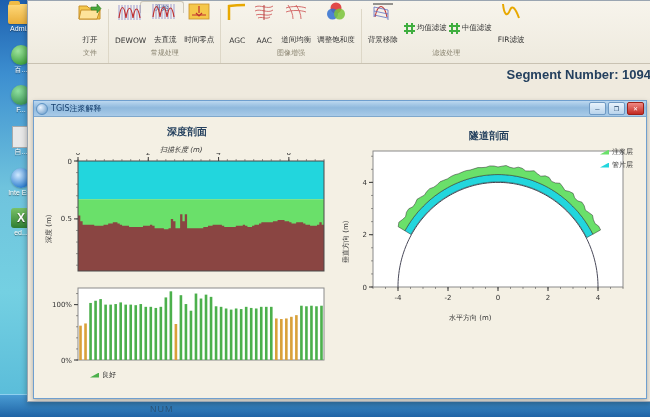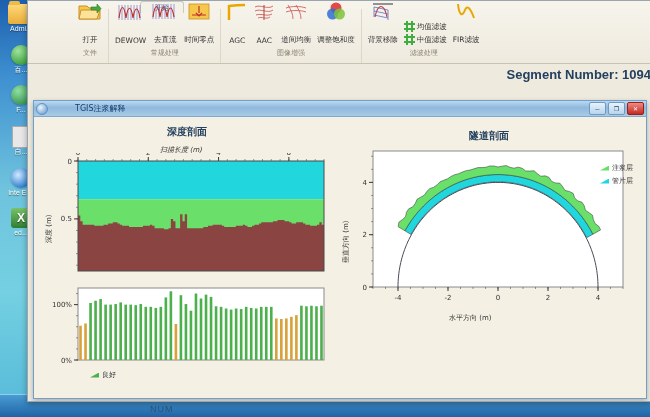--- a/index.html
+++ b/index.html
@@ -41,38 +41,38 @@
   .rgroup{position:relative;display:flex;flex-direction:column;justify-content:flex-start;
         padding:0 6px;border-right:1px solid #ddd7c7;}
   .rgroup:last-child{border-right:none;}
   .ritems{display:flex;align-items:flex-end;gap:6px;height:36px;}
   .ritem{display:flex;flex-direction:column;align-items:center;justify-content:flex-end;
         cursor:default;min-width:17px;}
   .ritem .ico{height:22px;display:flex;align-items:flex-end;justify-content:center;}
   .ritem .lbl{font-size:7.5px;color:#333;margin-top:13px;white-space:nowrap;
         font-family:"DejaVu Sans","Liberation Sans",sans-serif;}
   .gname{text-align:center;font-size:7px;color:#8a8470;margin-top:3px;}
-  .ritem-stack{display:flex;flex-direction:column;gap:2px;justify-content:flex-end;height:34px;}
+  .ritem-stack{display:flex;flex-direction:row;gap:2px;justify-content:flex-end;height:34px;}
   .ritem-stack .row{display:flex;align-items:center;gap:2px;}
   .ritem-stack .row .lbl{font-size:7.5px;color:#333;}
 
   svg{display:block;}
 
   .segment-title{position:absolute;left:0;right:0;top:66px;text-align:right;font-size:13px;
         font-weight:bold;color:#24405e;}
 
   
   #tgis-window{position:absolute;left:5px;top:99px;width:612px;height:297px;
         background:#f2eee2;border:1px solid #6f9fcf;box-shadow:0 2px 5px #0004;}
   .tgis-titlebar{height:15px;background:linear-gradient(180deg,#bcd8f0,#8fb9dd 45%,#a9cbe8);
         border-bottom:1px solid #7fa8cc;display:flex;align-items:center;padding:0 2px;}
   .tgis-ico{width:10px;height:10px;border-radius:50%;background:radial-gradient(circle at 35% 35%,#eaf4ff,#5d93c4);
         border:1px solid #5d93c4;margin-right:3px;}
   .tgis-title{font-size:8px;color:#17406e;flex:1;
-        font-family:"DejaVu Sans","Liberation Sans",sans-serif;margin-left:24px;}
+        font-family:"DejaVu Sans","Liberation Sans",sans-serif;}
   .wbtns{display:flex;gap:2px;}
   .wbtn{width:15px;height:11px;border:1px solid #6f9ac4;border-radius:2px;
         background:linear-gradient(180deg,#e8f2fb,#b9d4ec);display:flex;align-items:center;justify-content:center;}
   .wbtn.close{background:linear-gradient(180deg,#f08a84,#c22a22);border-color:#9c2018;}
   .wbtn span{font-size:6px;color:#1a3d63;line-height:1;}
   .wbtn.close span{color:#fff;font-weight:bold;}
   .tgis-body{position:relative;height:281px;background:#f4f0e4;}
 
   
   .chart{position:absolute;}
@@ -522,21 +522,21 @@
             <line x1="34" y1="115.84615384615384" x2="32" y2="115.84615384615384" stroke="#555" stroke-width="0.6"></line>
             <line x1="34" y1="102.76923076923077" x2="32" y2="102.76923076923077" stroke="#555" stroke-width="0.6"></line>
             <line x1="34" y1="89.6923076923077" x2="32" y2="89.6923076923077" stroke="#555" stroke-width="0.6"></line>
             <line x1="34" y1="76.61538461538463" x2="32" y2="76.61538461538463" stroke="#555" stroke-width="0.6"></line>
             <line x1="34" y1="63.53846153846155" x2="32" y2="63.53846153846155" stroke="#555" stroke-width="0.6"></line>
             <line x1="34" y1="50.46153846153847" x2="32" y2="50.46153846153847" stroke="#555" stroke-width="0.6"></line>
             <line x1="34" y1="37.38461538461539" x2="32" y2="37.38461538461539" stroke="#555" stroke-width="0.6"></line>
             <line x1="34" y1="24.30769230769232" x2="32" y2="24.30769230769232" stroke="#555" stroke-width="0.6"></line>
             <line x1="34" y1="11.230769230769255" x2="32" y2="11.230769230769255" stroke="#555" stroke-width="0.6"></line>
           </svg>
-        <div id="tunnel-legend" style="position:absolute;right:6px;top:40px;display:flex;flex-direction:column;gap:3px;">
+        <div id="tunnel-legend" style="position:absolute;right:6px;top:24px;display:flex;flex-direction:column;gap:3px;">
             <div class="legend-row">
               <span class="sw" style="background: rgb(106, 224, 106);"></span>
               <span class="txt">注浆层</span>
             </div>
             <div class="legend-row">
               <span class="sw" style="background: rgb(34, 214, 221);"></span>
               <span class="txt">管片层</span>
             </div>
           </div>
         <div class="axlabel" style="left:110px;top:190px;">水平方向 (m)</div>

